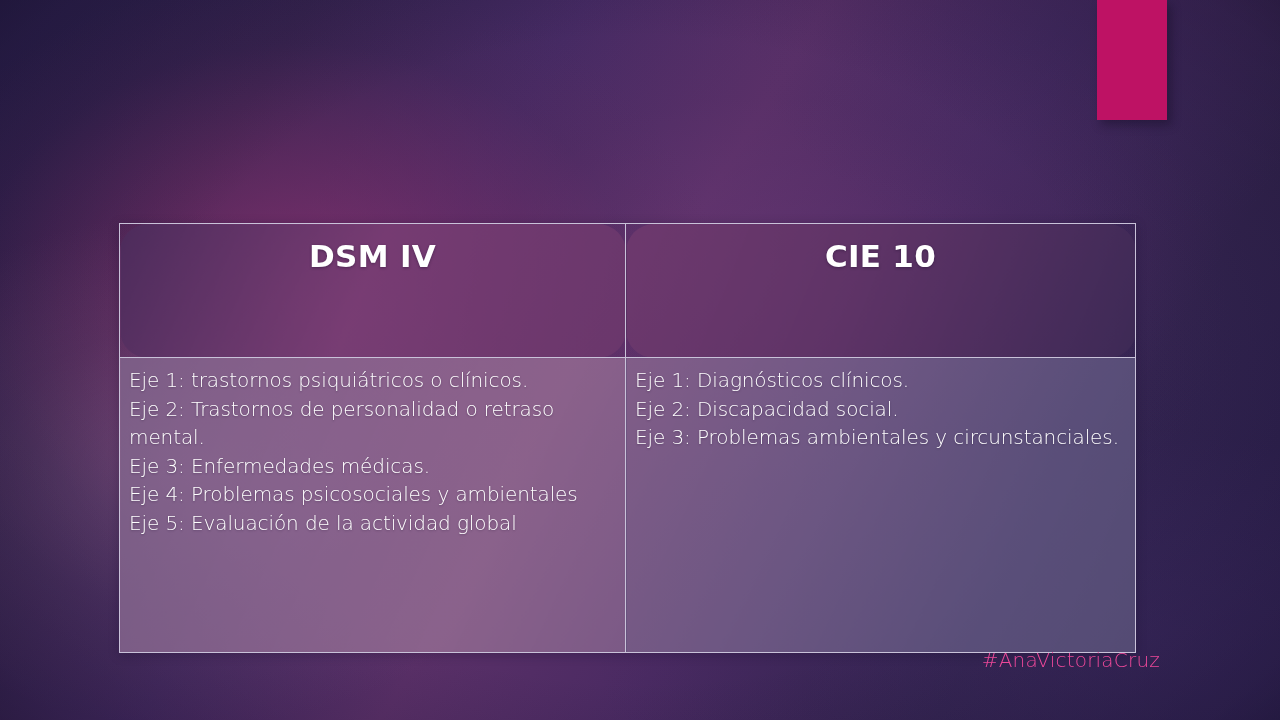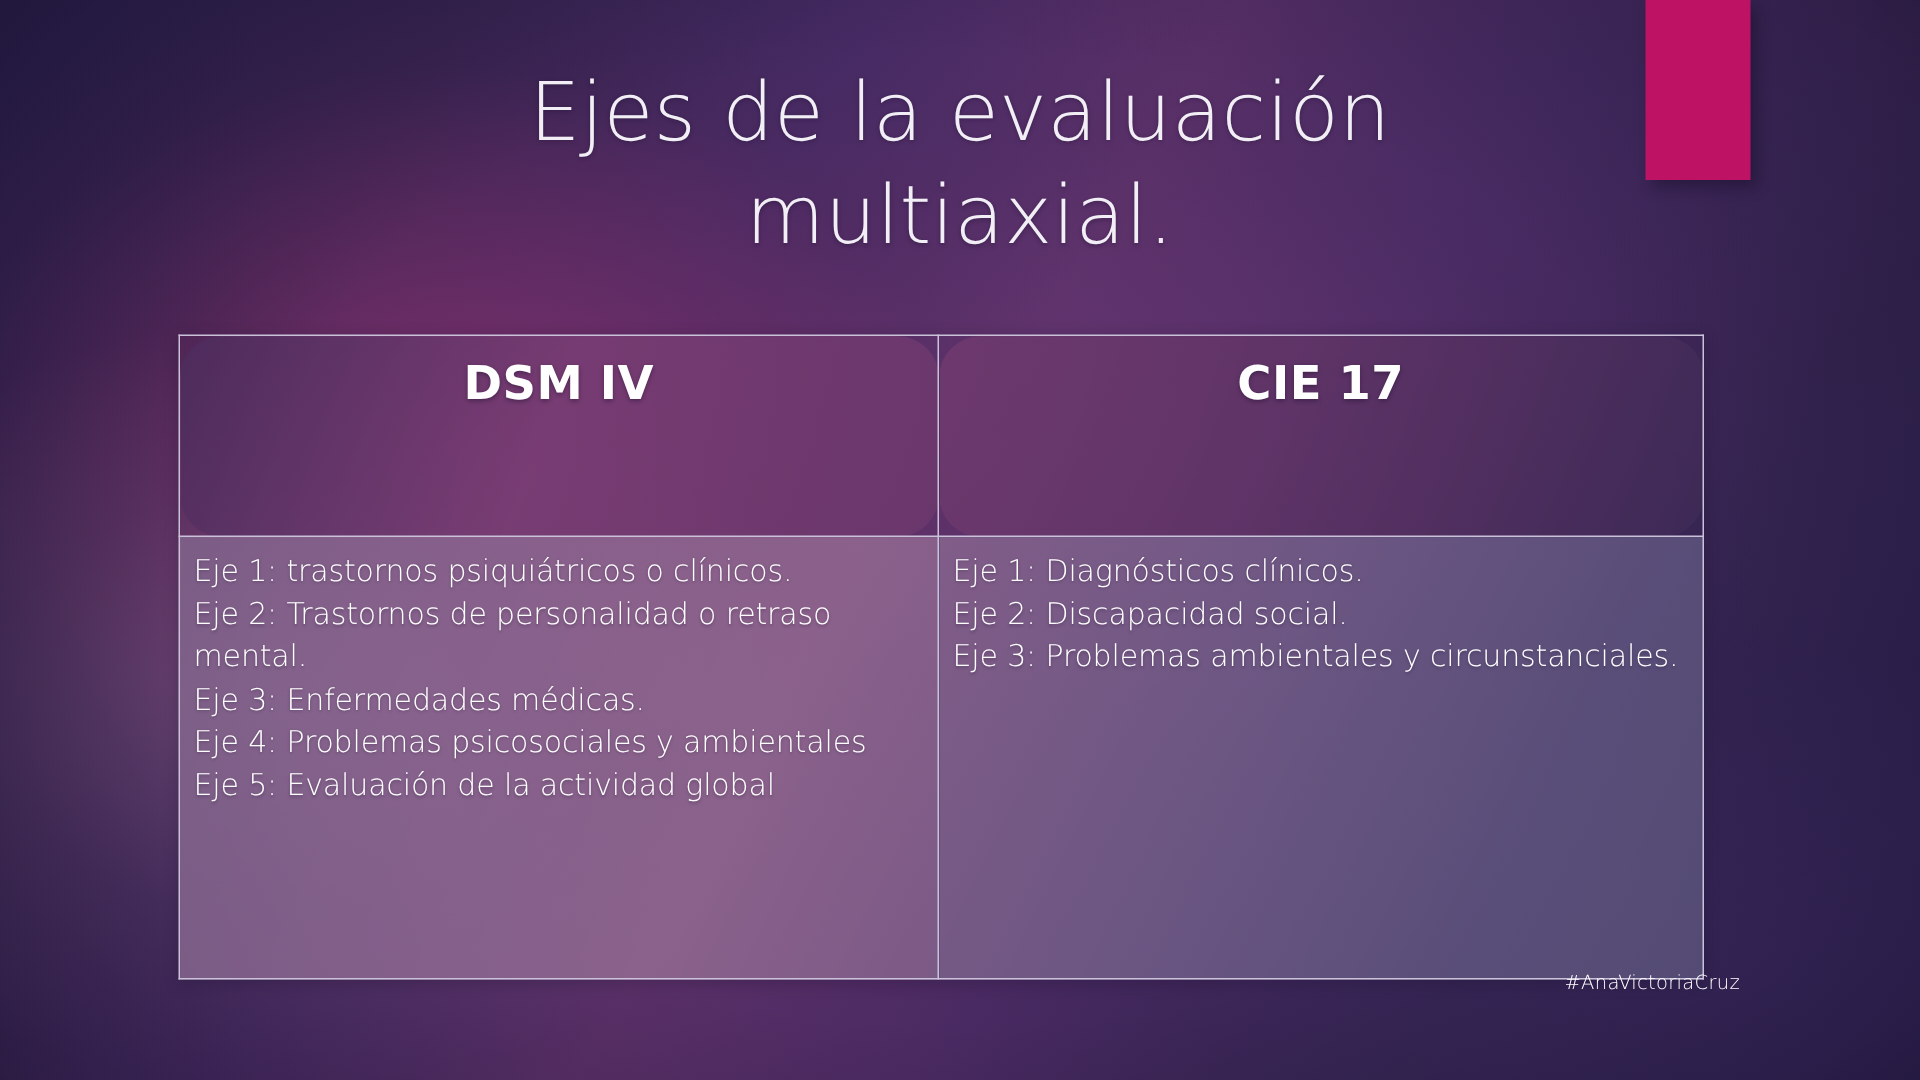--- a/index.html
+++ b/index.html
@@ -180,53 +180,51 @@
     letter-spacing: -0.1px;
     white-space: pre-line;
     text-shadow: 0 1px 2px rgba(40, 22, 58, 0.35);
   }
 
   
   .footer-handle {
     position: absolute;
     right: 120px;
     top: 648px;
-    color: #ffffff;
+    color: #ec4899;
     font-family: "DejaVu Sans", sans-serif;
     font-weight: 300;
-    font-size: 13px;
+    font-size: 20px;
     letter-spacing: 0.2px;
   }
 </style>
 </head>
 <body>
 
 <div class="slide">
 
   <div class="bg-layer bg-base"></div>
   <div class="bg-layer bg-glow-violet"></div>
   <div class="bg-layer bg-glow-magenta"></div>
   <div class="bg-layer bg-glow-mauve"></div>
   <div class="bg-layer bg-glow-dim"></div>
   <div class="bg-layer bg-vignette"></div>
 
   <div class="accent-bar"></div>
 
-  <div class="title">Ejes de la evaluación
-multiaxial.</div>
 
   <table class="axes-table">
     <colgroup>
       <col class="c1">
       <col class="c2">
     </colgroup>
     <thead>
       <tr>
         <th class="h1">DSM IV</th>
-        <th class="h2">CIE 17</th>
+        <th class="h2">CIE 10</th>
       </tr>
     </thead>
     <tbody>
       <tr>
         <td class="b1">
           <div class="cell-text">Eje 1: trastornos psiquiátricos o clínicos.
 Eje 2: Trastornos de personalidad o retraso mental.
 Eje 3: Enfermedades médicas.
 Eje 4: Problemas psicosociales y ambientales
 Eje 5: Evaluación de la actividad global</div>

